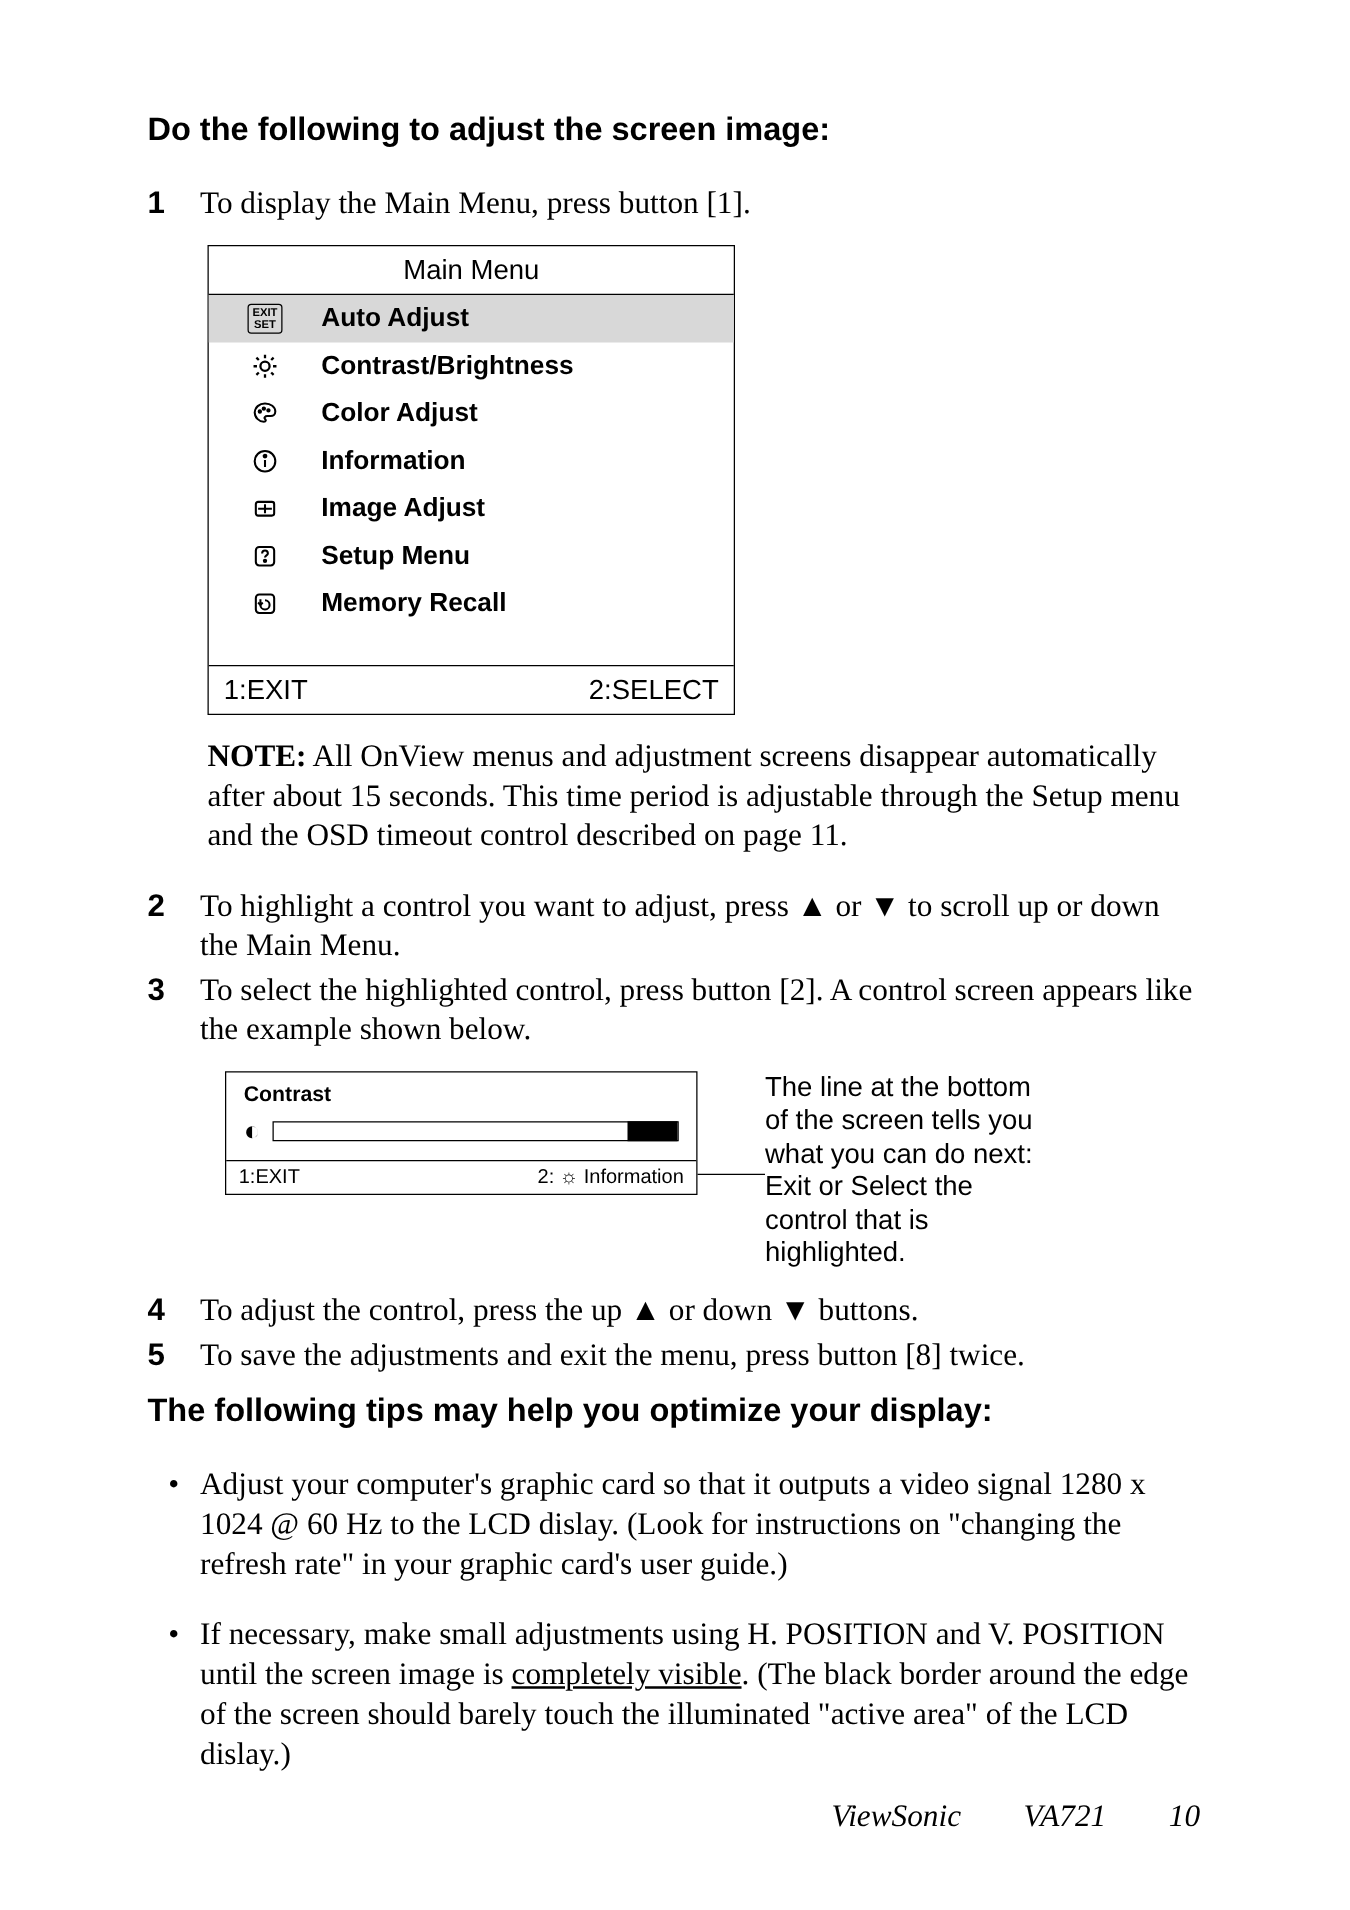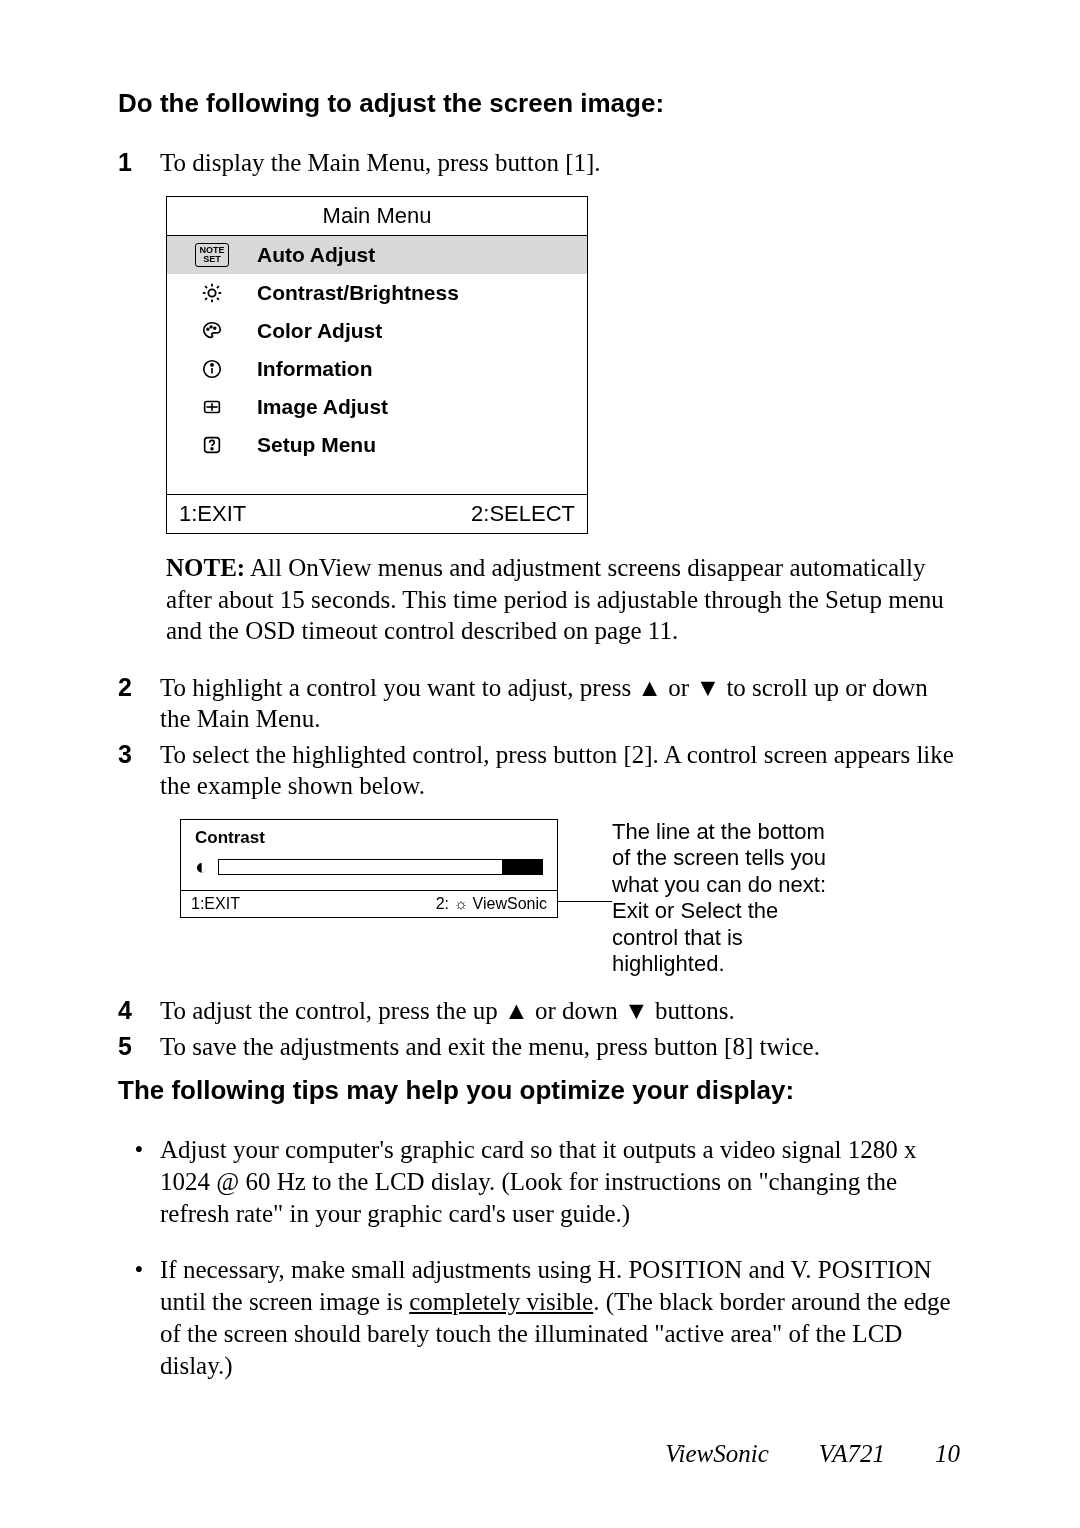--- a/index.html
+++ b/index.html
@@ -198,21 +198,21 @@
       <span class="num">1</span>
       <span class="body">To display the Main Menu, press button [1].</span>
     </li>
   </ol>
 
   <div class="menu-box">
     <div class="menu-title">Main Menu</div>
 
     <div class="menu-item selected">
       <span class="icon-cell">
-        <span class="icon-box"><span>NOTE</span><br><span>SET</span></span>
+        <span class="icon-box"><span>EXIT</span><br><span>SET</span></span>
       </span>
       <span>Auto Adjust</span>
     </div>
 
     <div class="menu-item">
       <span class="icon-cell">
         <svg class="ic" viewBox="0 0 24 24" fill="none" stroke="#000" stroke-width="2">
           <circle cx="12" cy="12" r="4"></circle>
           <line x1="12" y1="2" x2="12" y2="5"></line>
             <line x1="12" y1="19" x2="12" y2="22"></line>
@@ -265,20 +265,30 @@
       <span class="icon-cell">
         <svg class="ic" viewBox="0 0 24 24" fill="none" stroke="#000" stroke-width="1.8">
           <rect x="4" y="4" width="16" height="16" rx="3"></rect>
           <path d="M9.5 9.5c0-1.4 1.1-2.5 2.5-2.5s2.5 1.1 2.5 2.5c0 1.6-2.5 1.8-2.5 3.5"></path>
           <circle cx="12" cy="16" r="1" fill="#000"></circle>
         </svg>
       </span>
       <span>Setup Menu</span>
     </div>
 
+    <div class="menu-item">
+      <span class="icon-cell">
+        <svg class="ic" viewBox="0 0 24 24" fill="none" stroke="#000" stroke-width="1.8">
+          <rect x="4" y="4" width="16" height="16" rx="3"></rect>
+          <path d="M8 8v5a4 4 0 1 0 4-4"></path>
+            <path d="M8 13l-2-2m2 2l2-2"></path>
+        </svg>
+      </span>
+      <span>Memory Recall</span>
+    </div>
 
     <div class="spacer-row"></div>
 
     <div class="menu-footer">
       <span>1:EXIT</span>
       <span>2:SELECT</span>
     </div>
   </div>
 
   <div class="note-block">
@@ -302,21 +312,21 @@
         <div class="cp-label">Contrast</div>
         <div class="cp-slider-row">
           <span class="cp-icon">◐</span>
           <div class="cp-bar">
             <div class="cp-bar-fill"></div>
           </div>
         </div>
       </div>
       <div class="cp-bottom">
         <span>1:EXIT</span>
-        <span>2: ☼ ViewSonic</span>
+        <span>2: ☼ Information</span>
       </div>
     </div>
     <div class="connector"></div>
     <div class="callout">The line at the bottom of the screen tells you what you can do next: Exit or Select the control that is highlighted.</div>
   </div>
 
   <ol class="ol">
     <li>
       <span class="num">4</span>
       <span class="body">To adjust the control, press the up ▲ or down ▼ buttons.</span>

